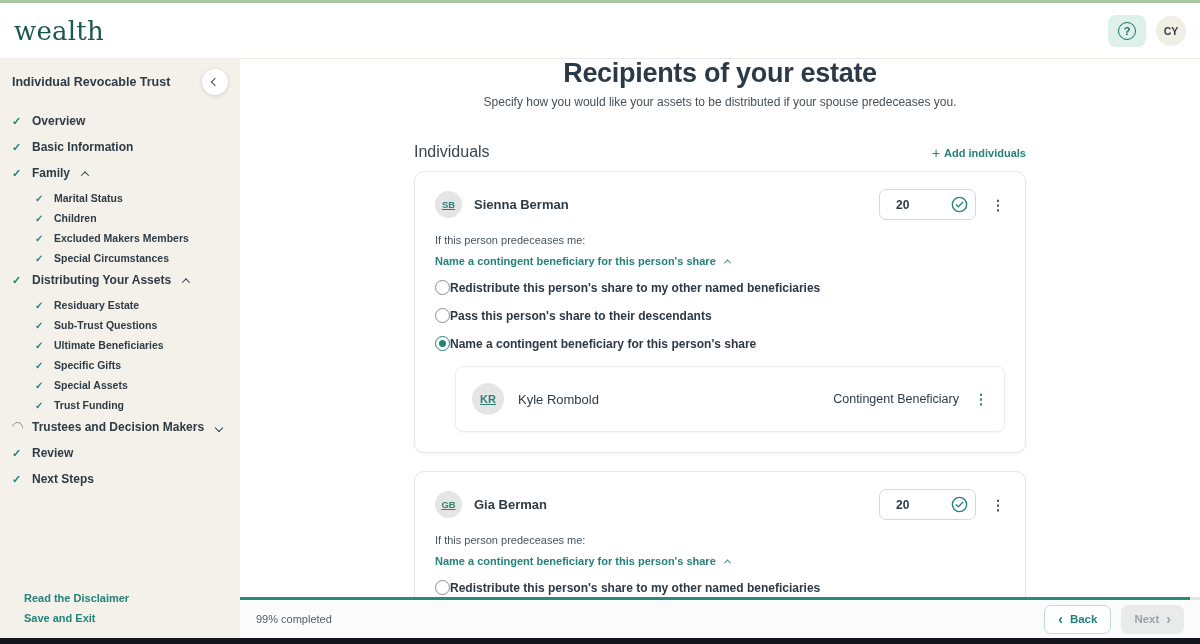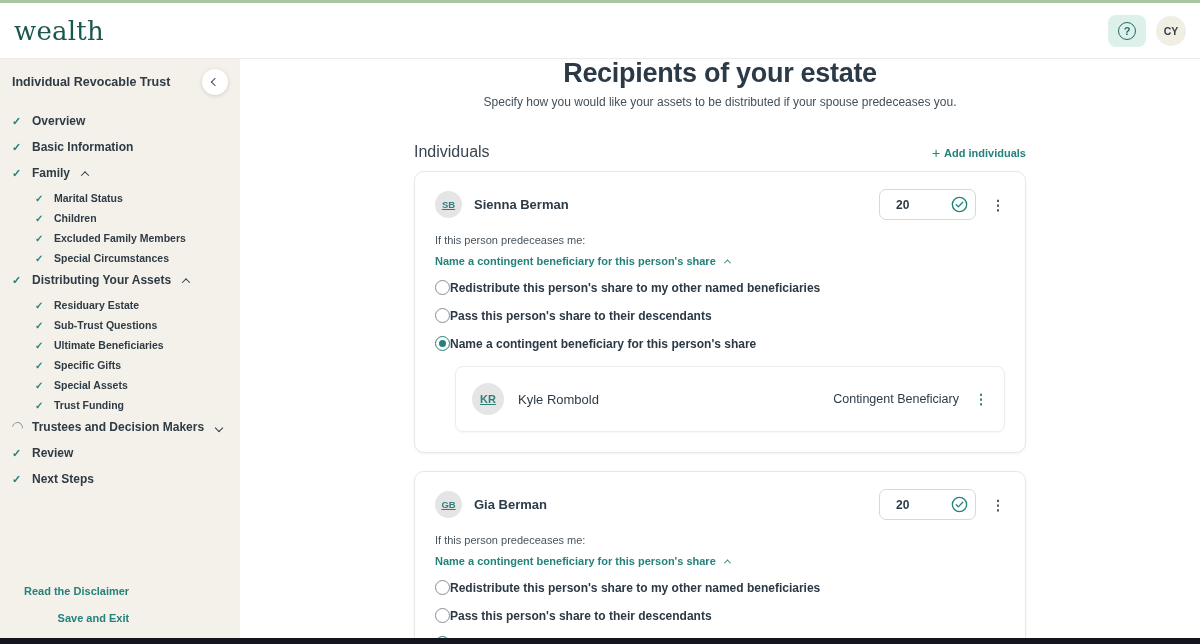--- a/index.html
+++ b/index.html
@@ -35,21 +35,21 @@
   .nav-item { display:flex; align-items:center; gap:9px; margin-bottom:13px; cursor:pointer; }
   .nav-item .lbl { font-size:12px; font-weight:bold; color:#2E3B45; line-height:13px; }
   .check { color:#23827A; font-size:11px; font-weight:bold; width:11px; }
   .arc-icon { width:11px; height:11px; border:1.6px solid #8FA096; border-radius:50%;
     border-left-color:transparent; border-bottom-color:transparent; transform:rotate(-35deg); }
   .sub-list { margin:7px 0 10px 23px; }
   .sub-item { display:flex; align-items:center; gap:8px; margin-bottom:9px; cursor:pointer; }
   .sub-item .lbl { font-size:10.5px; font-weight:bold; color:#2E3B45; line-height:11px; }
   .sub-item .check { font-size:10px; }
   .nav-chev { color:#2E3B45; margin-left:3px; }
-  .side-footer { position:absolute; left:24px; bottom:14px; display:flex; flex-direction:column; gap:15px;text-align:right; }
+  .side-footer { position:absolute; left:24px; bottom:14px; display:flex; flex-direction:column; gap:8px; }
   .side-link { font-size:11px; font-weight:bold; color:#23827A; cursor:pointer; text-decoration:none; }
 
   
   .main { position:absolute; left:240px; top:47px; right:0; bottom:6px; background:#fff; overflow:hidden; }
   .content { width:612px; margin:0 auto; }
   h1 { margin-top:11px; text-align:center; font-size:27px; font-weight:bold; color:#2C3A47; letter-spacing:-.3px; }
   .subtitle { margin-top:6px; text-align:center; font-size:12px; color:#42505B; }
   .section-row { margin-top:34px; display:flex; align-items:flex-end; justify-content:space-between; }
   .section-label { font-size:16px; font-weight:500; color:#3A4653; }
   .add-link { font-size:11px; font-weight:bold; color:#23827A; cursor:pointer; display:flex; align-items:center; gap:4px; }
@@ -143,21 +143,21 @@
         <div class="sub-item">
           <span class="check">✓</span>
           <span class="lbl">Marital Status</span>
         </div>
         <div class="sub-item">
           <span class="check">✓</span>
           <span class="lbl">Children</span>
         </div>
         <div class="sub-item">
           <span class="check">✓</span>
-          <span class="lbl">Excluded Family Members</span>
+          <span class="lbl">Excluded Makers Members</span>
         </div>
         <div class="sub-item">
           <span class="check">✓</span>
           <span class="lbl">Special Circumstances</span>
         </div>
       </div>
       <div class="nav-item">
         <span class="check">✓</span>
         <span class="lbl">Distributing Your Assets</span>
         <span class="chev up nav-chev"></span>
@@ -293,15 +293,33 @@
           </div>
           <div class="opt sel">
             <span class="radio"></span>
             <span class="lbl">Name a contingent beneficiary for this person's share</span>
           </div>
         </div>
       </div>
     </div>
   </main>
 
+  <footer class="footer">
+    <div class="progress-track">
+      <div class="progress-fill" style="width: 99%;"></div>
+    </div>
+    <div class="footer-inner">
+      <div class="progress-text">99% completed</div>
+      <div class="footer-btns">
+        <button class="btn btn-back">
+          <span class="g">‹</span>
+          <span>Back</span>
+        </button>
+        <button class="btn btn-next">
+          <span>Next</span>
+          <span class="g">›</span>
+        </button>
+      </div>
+    </div>
+  </footer>
 
   <div class="bottom-bar"></div>
 </div>
 
 </body></html>

